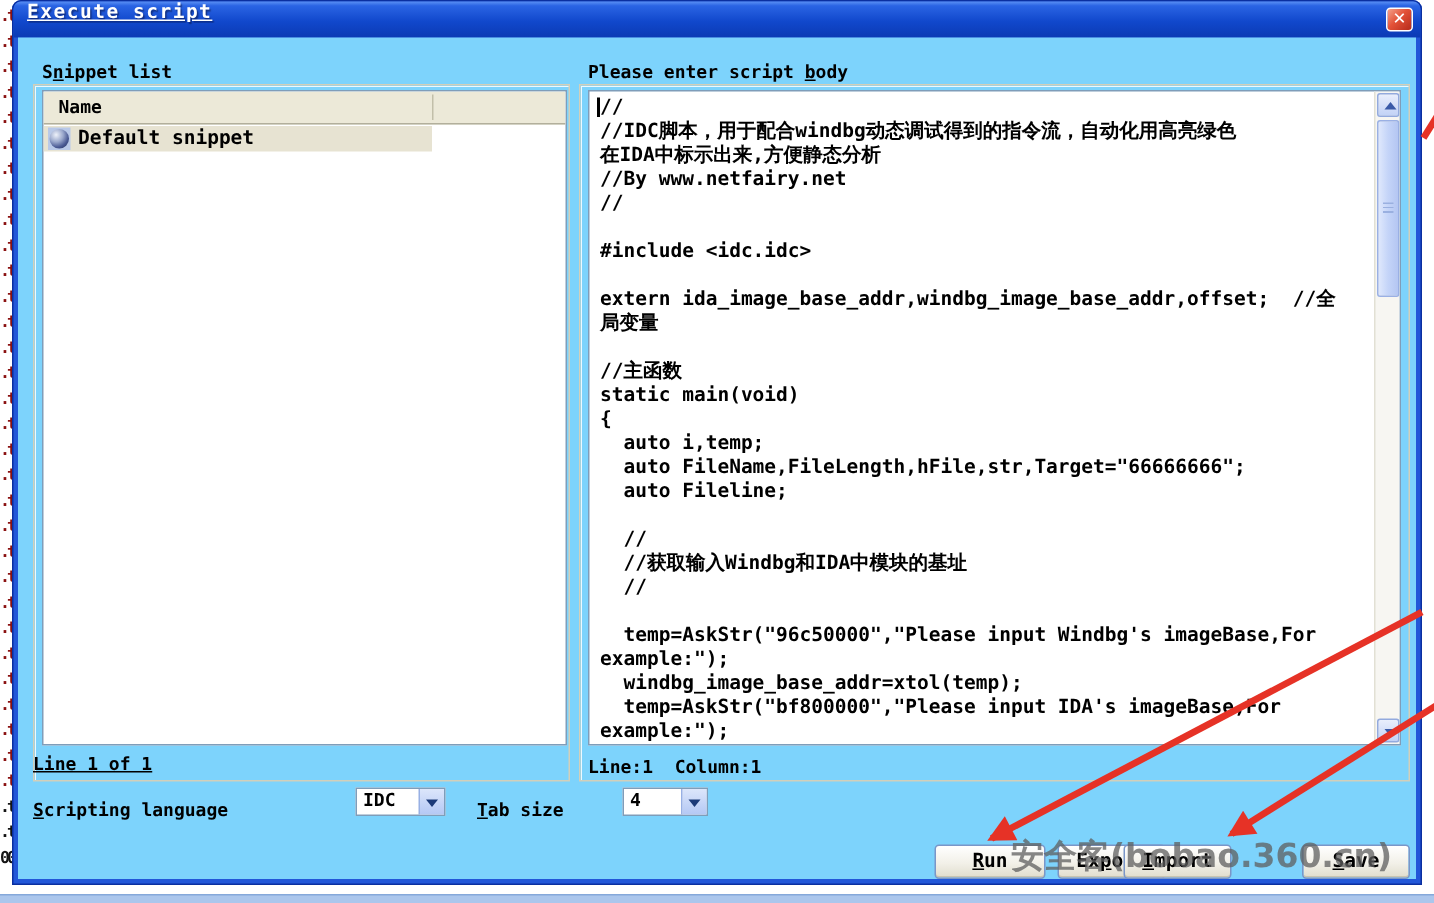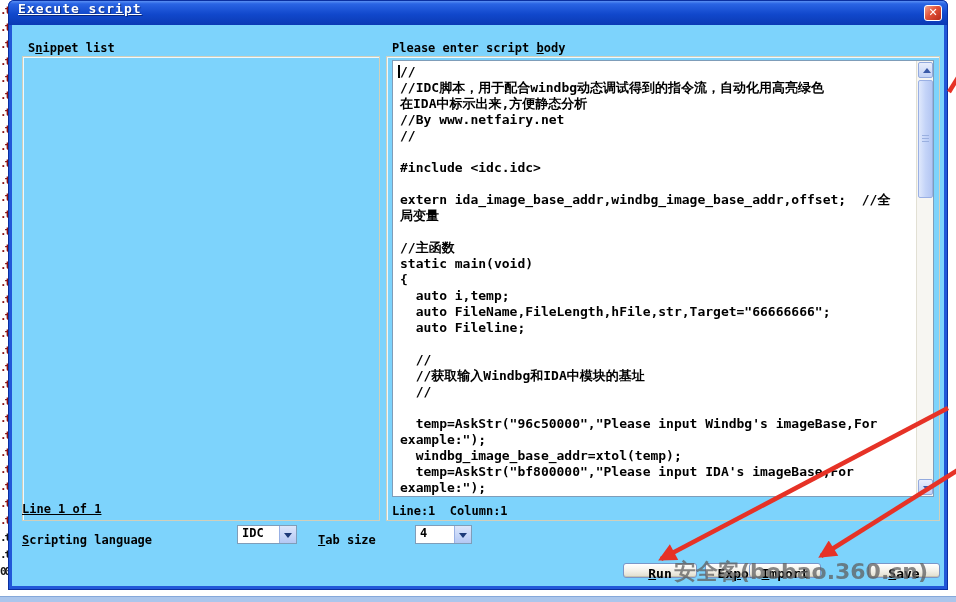--- a/index.html
+++ b/index.html
@@ -58,21 +58,21 @@
         background:repeating-linear-gradient(180deg,#9ab0e0 0 1px,transparent 1px 3px);}
   
   .lbl{position:absolute;font:bold 12px "DejaVu Sans Mono",monospace;white-space:nowrap;}
   .combo{position:absolute;height:19px;background:#fff;border:1px solid #7f9db9;cursor:pointer;padding-left:36px;}
   .combo .val{position:absolute;left:4px;top:0;line-height:17px;font:bold 12px "DejaVu Sans Mono",monospace;}
   .combo .drop{position:absolute;right:0;top:0;bottom:0;width:17px;border-left:1px solid #98b0e4;
         background:linear-gradient(180deg,#dce6fb,#b4c8f4);}
   .combo .drop .tri{position:absolute;left:4px;top:7px;width:0;height:0;
         border-left:4px solid transparent;border-right:4px solid transparent;border-top:5px solid #1c3a78;}
   
-  .btn{position:absolute;top:538px;height:15px;border:1px solid #7a96c8;border-radius:3px;cursor:pointer;
+  .btn{position:absolute;top:538px;height:23px;border:1px solid #7a96c8;border-radius:3px;cursor:pointer;
        background:linear-gradient(180deg,#ffffff,#f2f0e8 55%,#e0ddcd);box-shadow:inset 0 -1px 0 #c8c4b0;
        font:bold 13px/19px "DejaVu Sans Mono",monospace;text-align:center;color:#000;padding:0;}
   
   .watermark{position:absolute;left:662px;top:534px;z-index:20;font:bold 22px/26px "DejaVu Sans","Liberation Sans",sans-serif;
              color:rgba(95,95,95,.75);white-space:nowrap;letter-spacing:0;}
   
   .arrows{position:absolute;left:0;top:0;width:956px;height:602px;z-index:50;pointer-events:none;}
 </style>
 </head>
 <body>
@@ -124,20 +124,30 @@
     <div class="titlebar">
       <span class="title">Execute script</span>
       <div class="closebtn">✕</div>
     </div>
 
     <div class="face">
 
       <div class="group" style="left:10px;top:31px;width:358px;height:465px;"></div>
       <span class="glabel" style="left:16px;top:16px;">S<u>n</u>ippet list</span>
 
+      <div class="listbox" style="left:16px;top:35px;width:350px;height:437px;">
+        <div class="listhdr">
+          <span class="coltext">Name</span>
+          <span class="coldiv" style="left:259px;"></span>
+        </div>
+        <div class="listrow sel" style="top:23px;width:259px;">
+          <span class="snip-ico"></span>
+          <span class="rowtext">Default snippet</span>
+        </div>
+      </div>
       <span class="pstatus" style="left:10px;top:477px;text-decoration:underline;">Line 1 of 1</span>
 
       <div class="group" style="left:374px;top:31px;width:554px;height:465px;"></div>
       <span class="glabel" style="left:380px;top:16px;">Please enter script <u>b</u>ody</span>
 
       <div class="textbox" style="left:380px;top:35px;width:542px;height:437px;">
         <pre class="code">//
 //IDC脚本，用于配合windbg动态调试得到的指令流，自动化用高亮绿色
 在IDA中标示出来,方便静态分析
 //By www.netfairy.net

